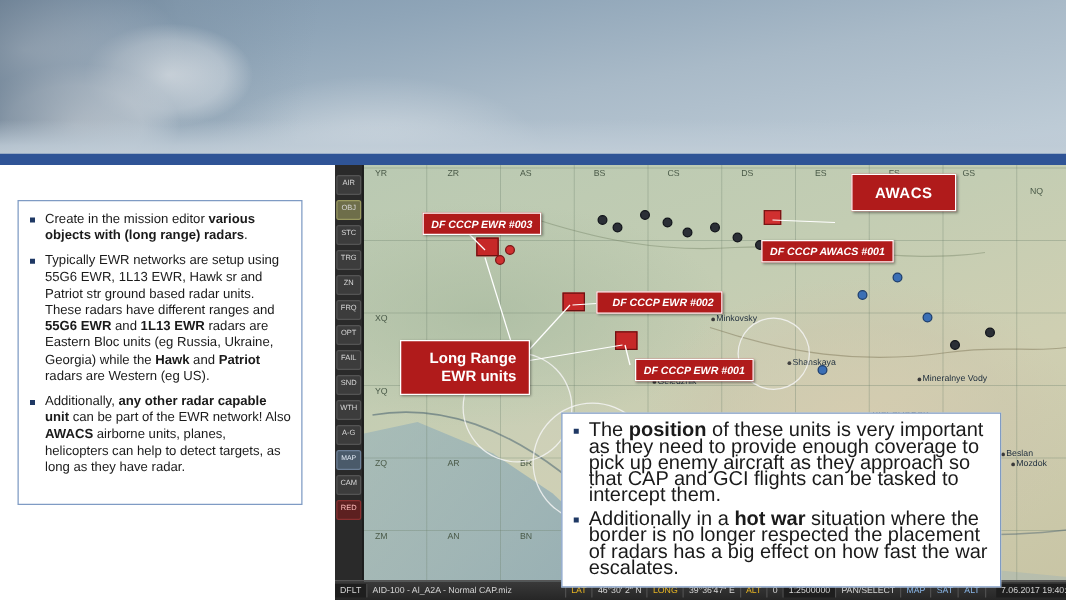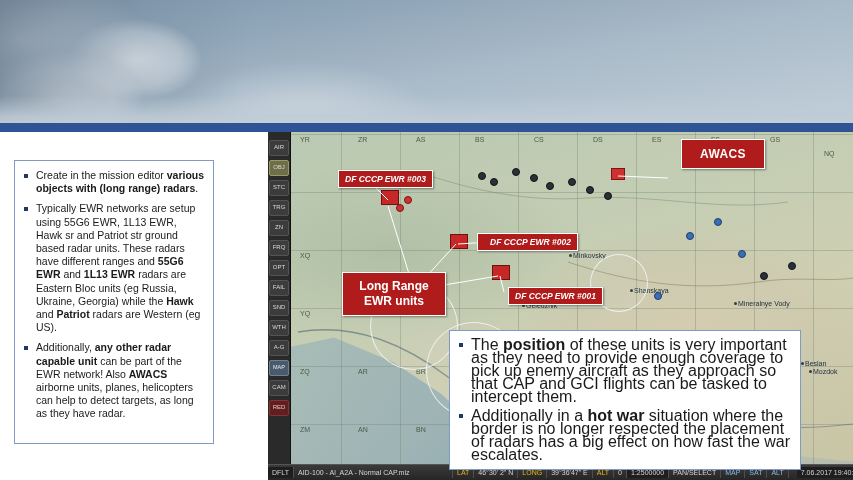--- a/index.html
+++ b/index.html
@@ -67,21 +67,21 @@
     letter-spacing: 0.5px;
     text-shadow: 2px 2px 4px rgba(40,55,70,0.75);
     white-space: nowrap;
   }
 
   
   .left-panel {
     position: absolute;
     left: 14px;
     top: 160px;
-    width: 200px;
+    width: 228px;
     background: #ffffff;
     border: 1px solid #7f9bc4;
     padding: 8px 8px 10px 8px;
     box-sizing: border-box;
   }
   .left-panel ul {
     margin: 0;
     padding: 0;
     list-style: none;
   }
@@ -415,23 +415,24 @@
         <line x1="190" y1="112" x2="222" y2="110" stroke="#ffffff" stroke-width="1"></line>
         <line x1="232" y1="144" x2="236" y2="160" stroke="#ffffff" stroke-width="1"></line>
         <line x1="350" y1="44" x2="400" y2="46" stroke="#ffffff" stroke-width="1"></line>
         <line x1="146" y1="158" x2="120" y2="74" stroke="#ffffff" stroke-width="1"></line>
         <line x1="146" y1="158" x2="188" y2="112" stroke="#ffffff" stroke-width="1"></line>
         <line x1="146" y1="158" x2="230" y2="144" stroke="#ffffff" stroke-width="1"></line>
       </svg>
 
       <div class="callout big" style="left:413px; top:7px;">AWACS</div>
       <div class="callout" style="left:70px; top:38px;">DF CCCP EWR #003</div>
+      <div class="callout" style="left:341px; top:60px;">DF CCCP AWACS #001</div>
       <div class="callout" style="left:209px; top:101px;padding-left:12px;">DF CCCP EWR #002</div>
       <div class="callout" style="left:240px; top:155px;">DF CCCP EWR #001</div>
-      <div class="callout lr" style="left:74px; top:140px;">Long Range EWR units</div>
+      <div class="callout lr" style="left:52px; top:140px;text-align:right;">Long Range EWR units</div>
     </div>
 
     <div class="editor-toolbar" id="editor-toolbar">
         <div class="tool-btn" style="margin-top: 8px;">AIR</div>
         <div class="tool-btn sel" style="margin-top: 4px;">OBJ</div>
         <div class="tool-btn" style="margin-top: 4px;">STC</div>
         <div class="tool-btn" style="margin-top: 4px;">TRG</div>
         <div class="tool-btn" style="margin-top: 4px;">ZN</div>
         <div class="tool-btn" style="margin-top: 4px;">FRQ</div>
         <div class="tool-btn" style="margin-top: 4px;">OPT</div>

